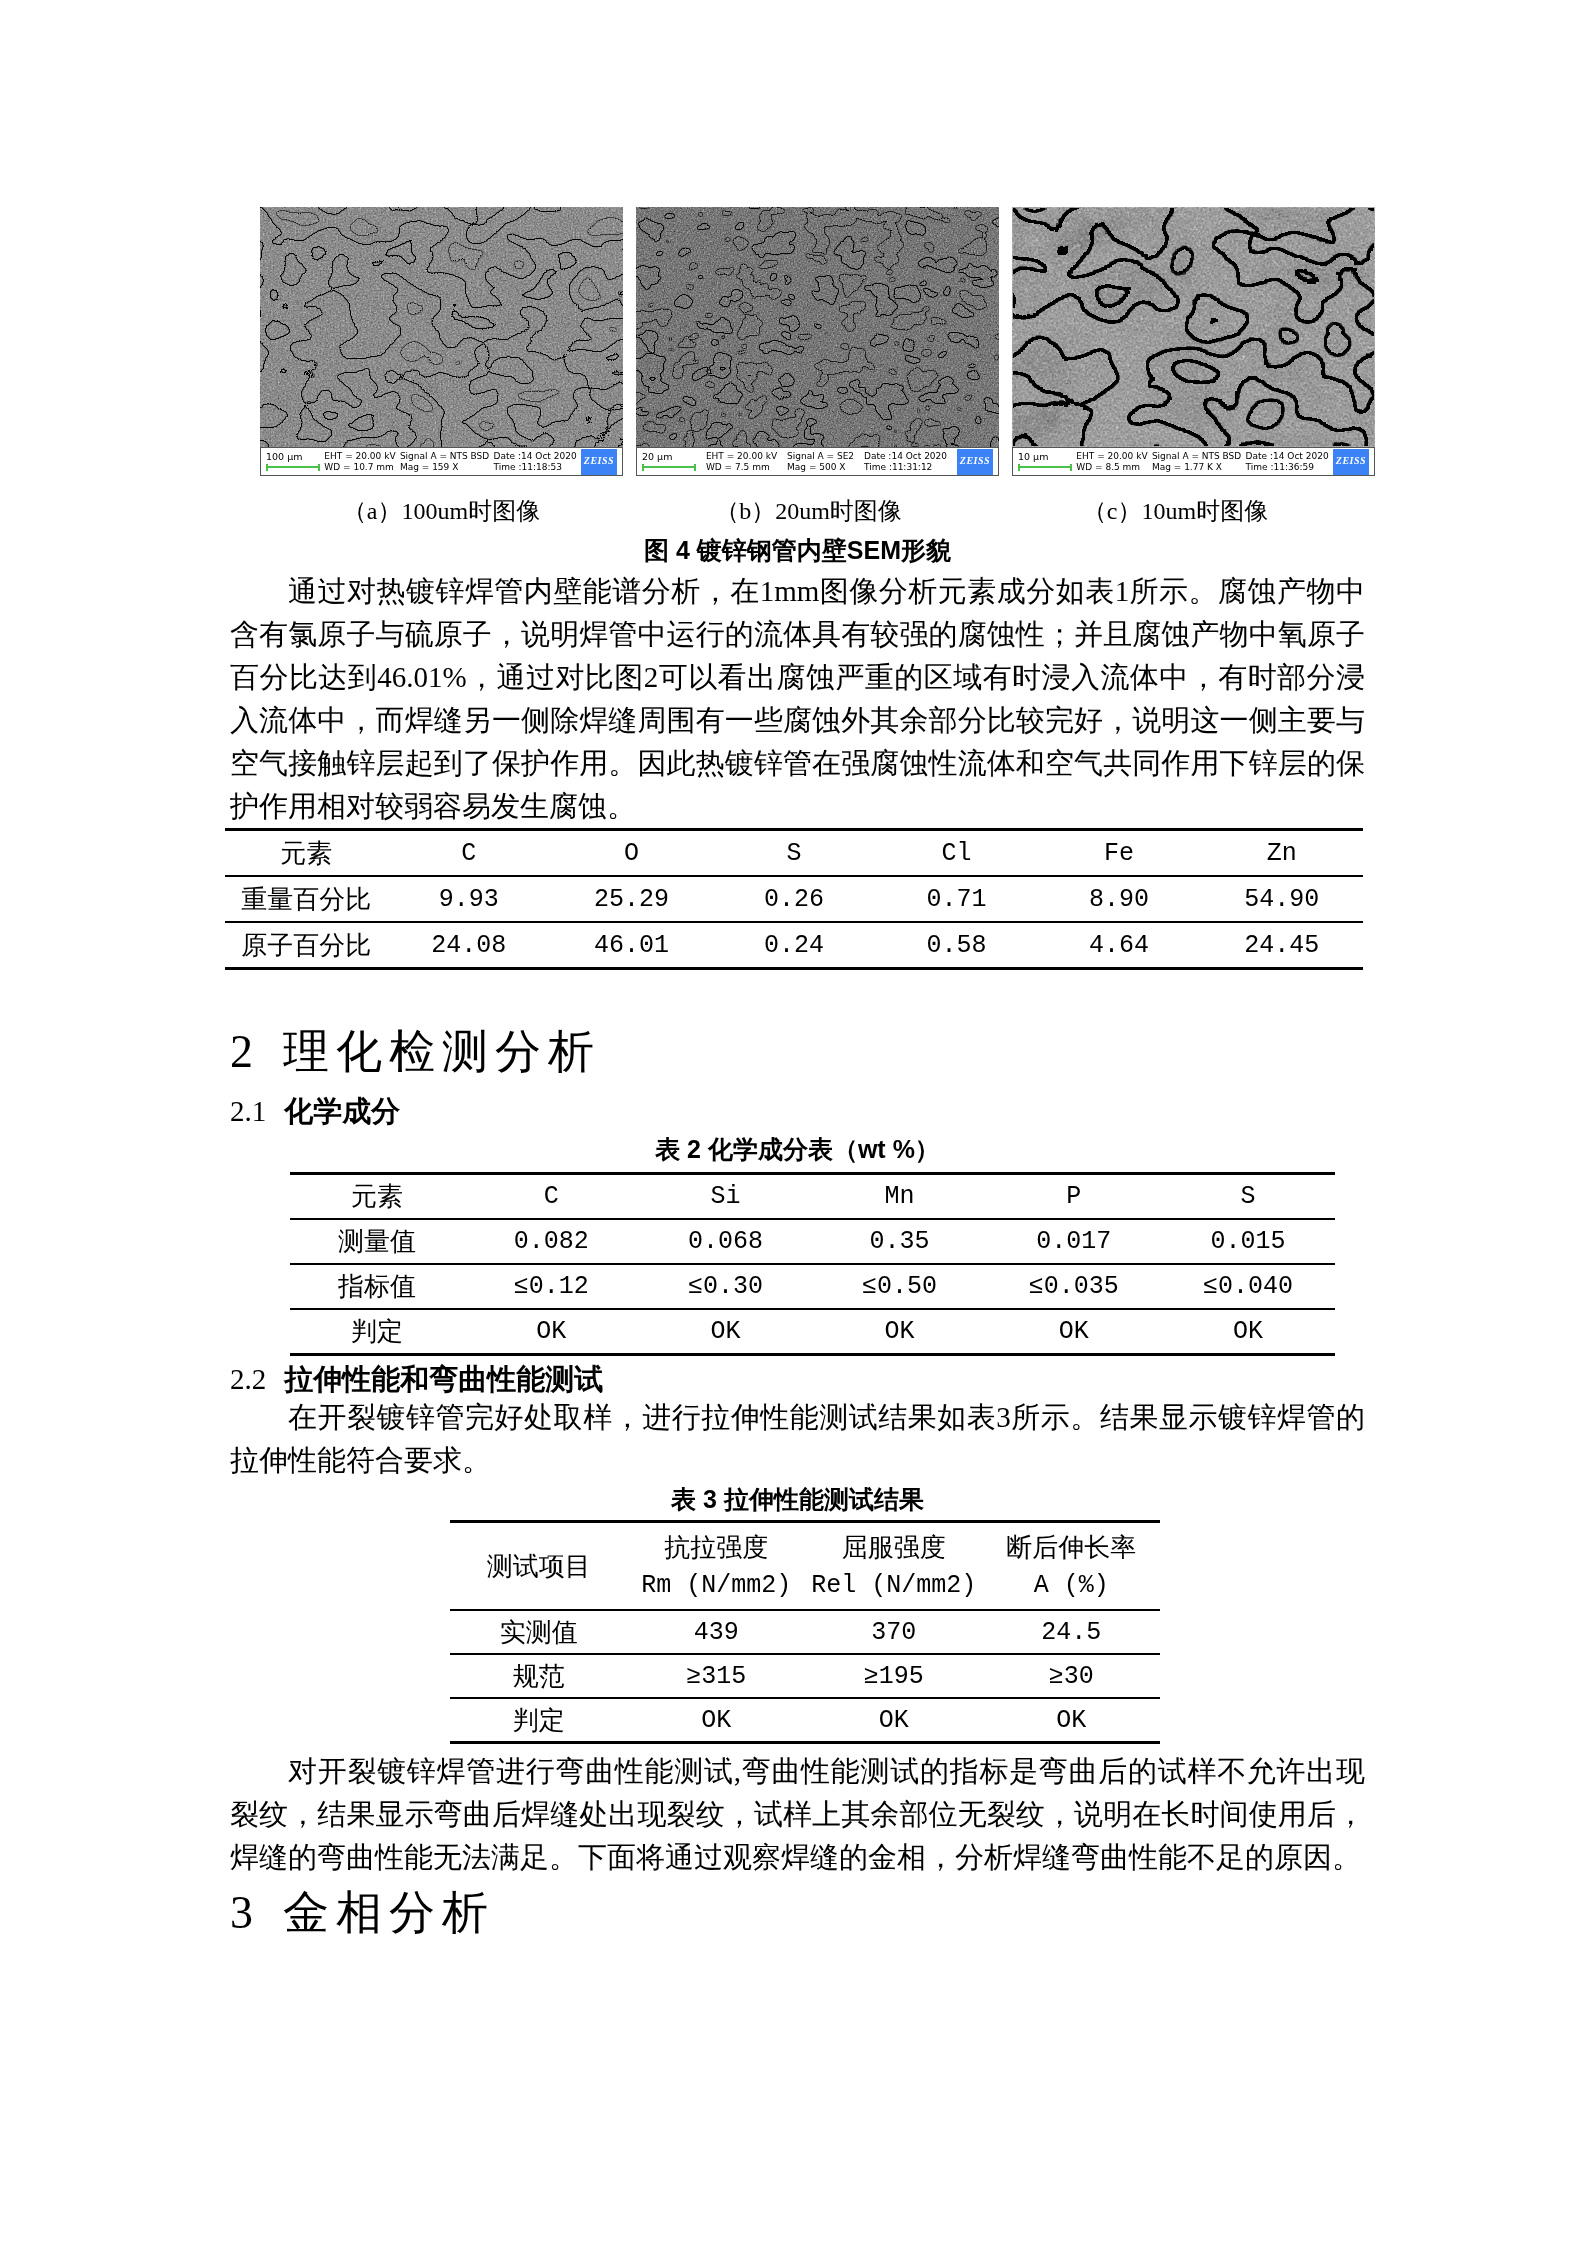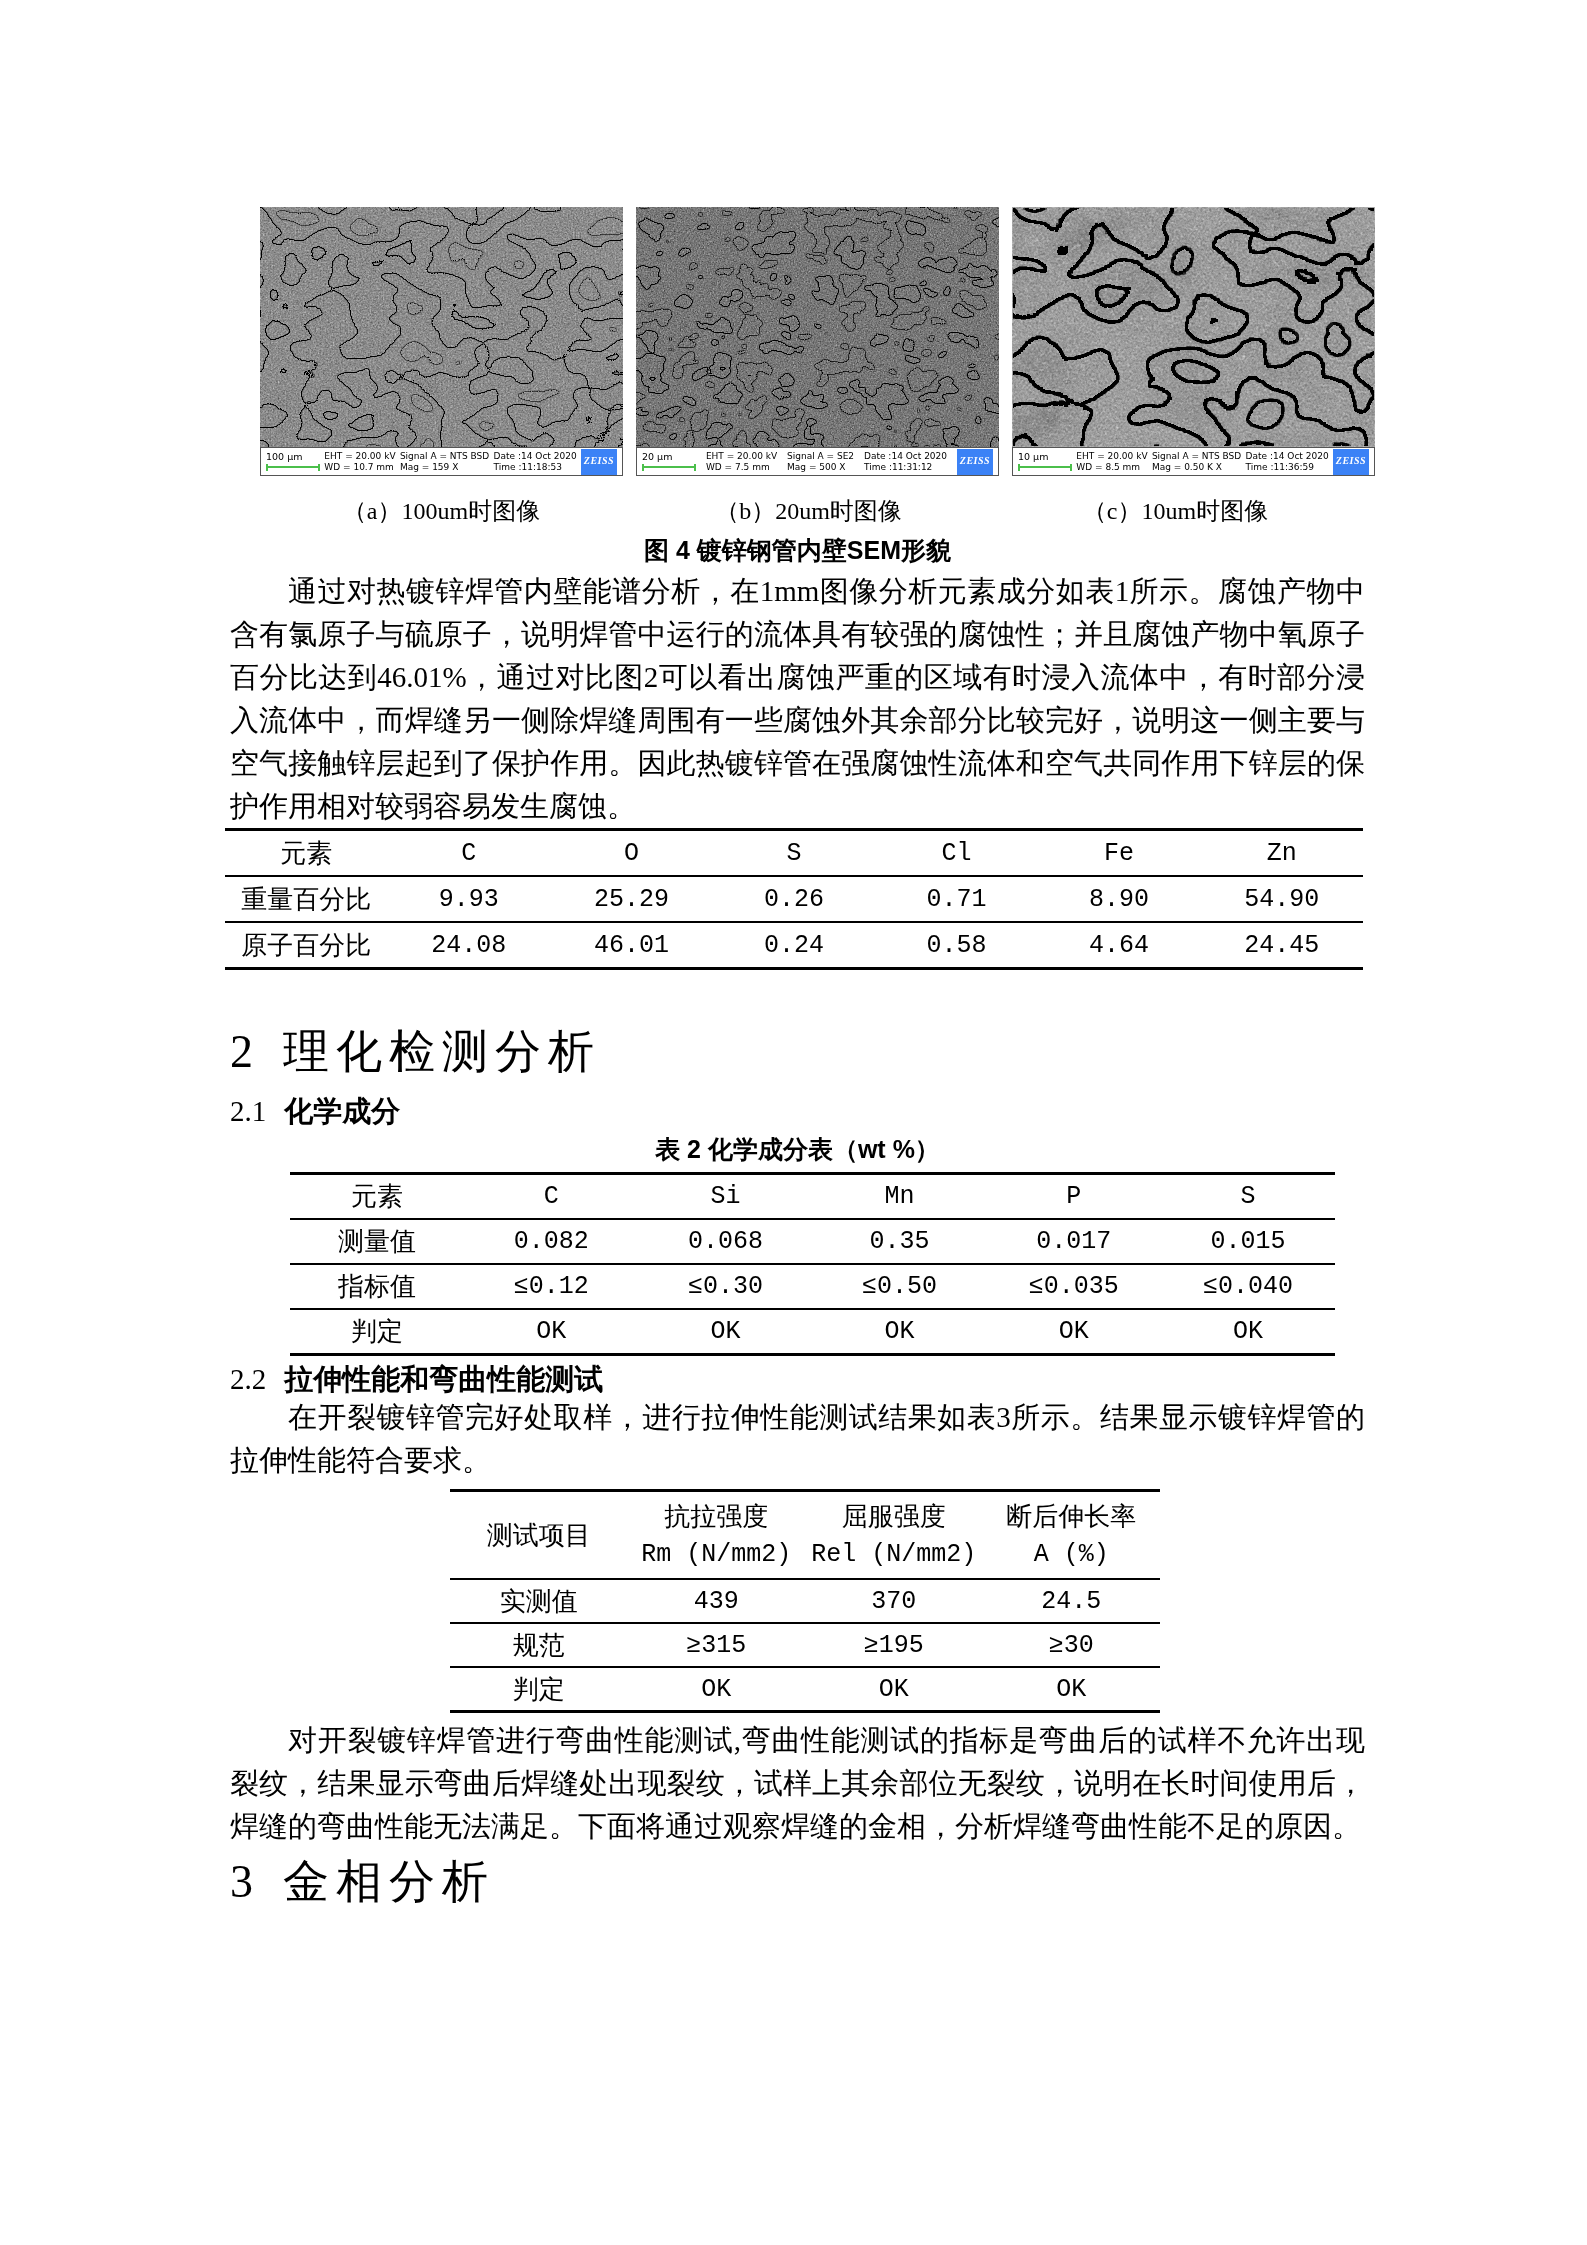--- a/index.html
+++ b/index.html
@@ -251,21 +251,21 @@
         <span class="scalegrp">
           <span class="scalelabel">10 μm</span>
           <span class="scaleline"></span>
         </span>
         <span class="pair">
           <span>EHT = 20.00 kV</span>
           <span>WD = 8.5 mm</span>
         </span>
         <span class="pair">
           <span>Signal A = NTS BSD</span>
-          <span>Mag = 0.50 K X</span>
+          <span>Mag = 1.77 K X</span>
         </span>
         <span class="pair">
           <span>Date :14 Oct 2020</span>
           <span>Time :11:36:59</span>
         </span>
         <span class="zeiss">ZEISS</span>
       </div>
     </div>
   </div>
 
@@ -357,20 +357,21 @@
     </tr>
   </tbody>
     </table>
 
   <div class="h-sub mt6">
     <span class="num">2.2</span><span class="lbl">拉伸性能和弯曲性能测试</span>
   </div>
 
   <div class="para mt0">在开裂镀锌管完好处取样，进行拉伸性能测试结果如表3所示。结果显示镀锌焊管的拉伸性能符合要求。</div>
 
+  <div class="tbl-title mt4">表 3 拉伸性能测试结果</div>
   <table class="t" id="table3">
     <tbody>
         <tr>
       <td class="hdr2">
         <span class="hl1">测试项目</span>
         <span class="hl2"></span>
       </td>
       <td class="hdr2">
         <span class="hl1">抗拉强度</span>
         <span class="hl2 num">Rm (N/mm2)</span>

